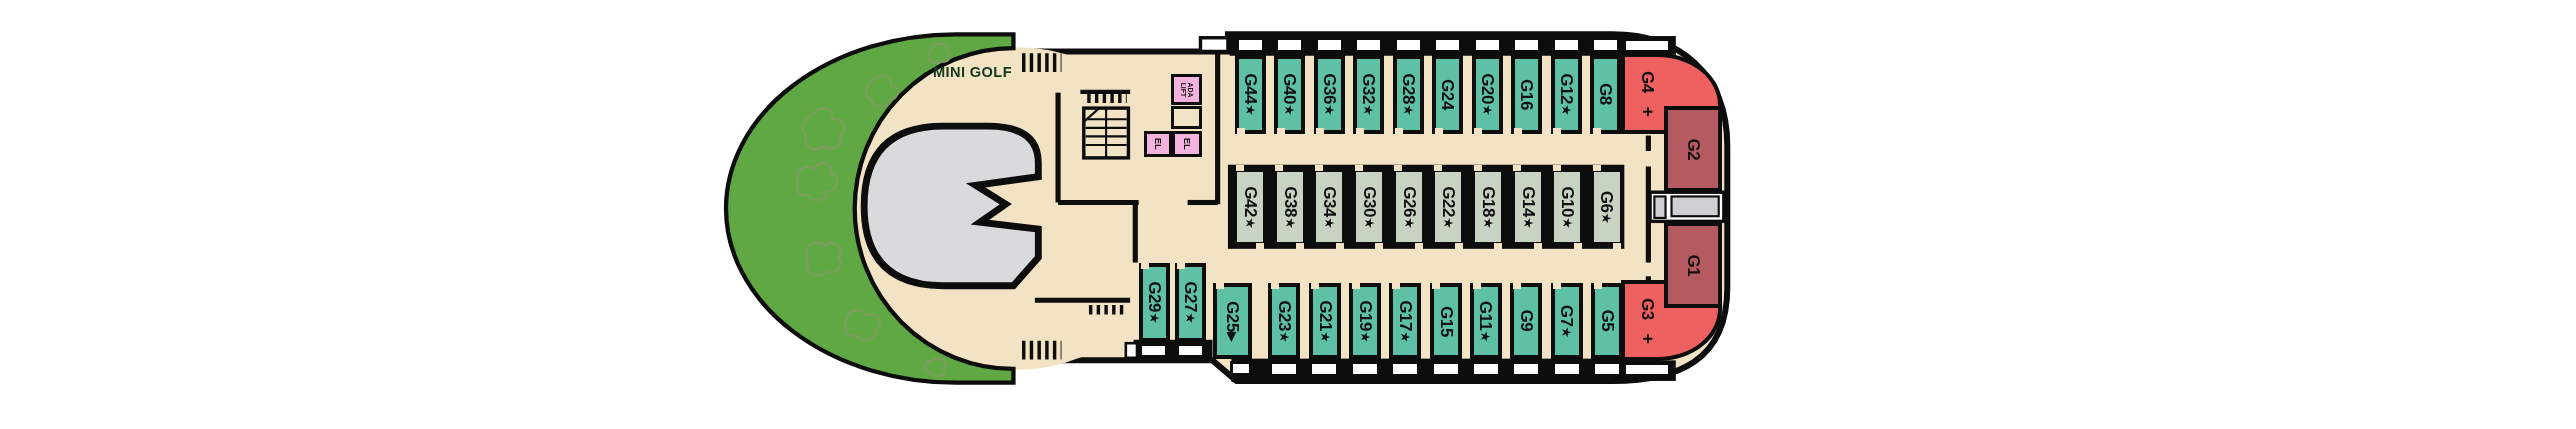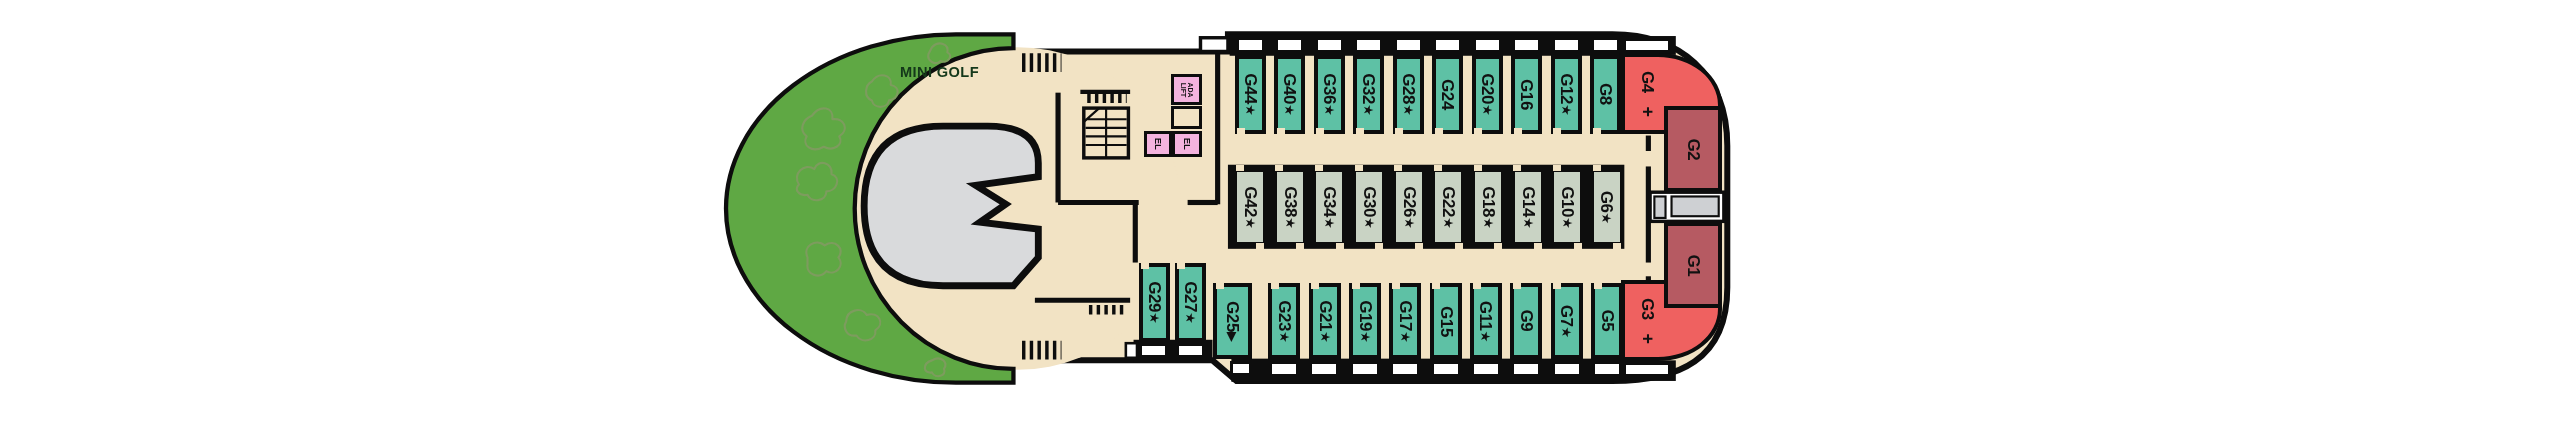--- a/index.html
+++ b/index.html
@@ -96,21 +96,21 @@
       <rect x="1927" y="229" width="13" height="25" fill="#ced0d3" stroke="#0d0d0d" stroke-width="2.5"></rect>
       <rect x="1947" y="229" width="55" height="23" fill="#ced0d3" stroke="#0d0d0d" stroke-width="2.5"></rect>
     </g>
 
     <g fill="#ffffff" stroke="#0d0d0d" stroke-width="4">
       <rect x="1398" y="44" width="32" height="16"></rect>
       <rect x="1311" y="400" width="13" height="17" stroke-width="3"></rect>
     </g>
   </svg>
 
-  <div id="minigolf-label" style="left:900px;top:64px;width:112px;">MINI GOLF</div>
+  <div id="minigolf-label" style="left:900px;top:64px;width:112px;text-align:right;">MINI GOLF</div>
 
   <div class="lift" style="left:1171px;top:74px;width:31px;height:31px;">
     <span class="rot-sm ada-txt">ADA
 LIFT</span>
   </div>
   <div class="tanbox" style="left:1171px;top:106px;width:31px;height:23px;"></div>
   <div class="lift" style="left:1144px;top:131px;width:27.5px;height:26px;">
     <span class="rot-sm el-txt">EL</span>
   </div>
   <div class="lift" style="left:1172px;top:131px;width:30px;height:26px;">

